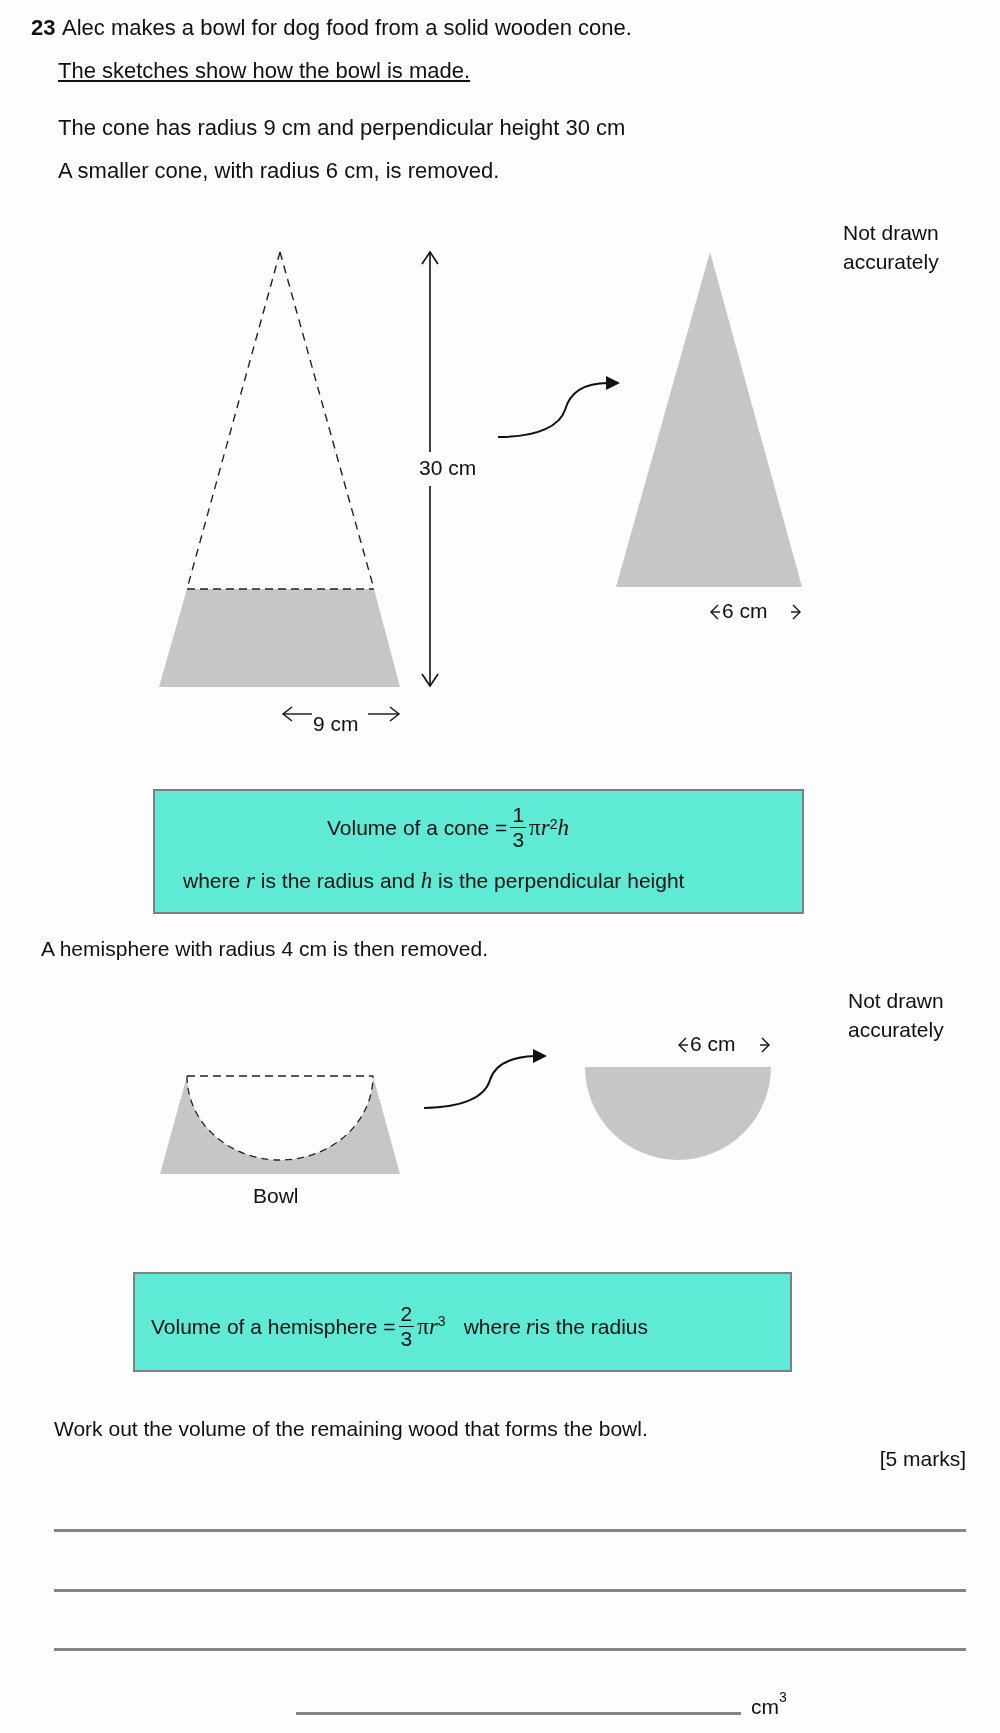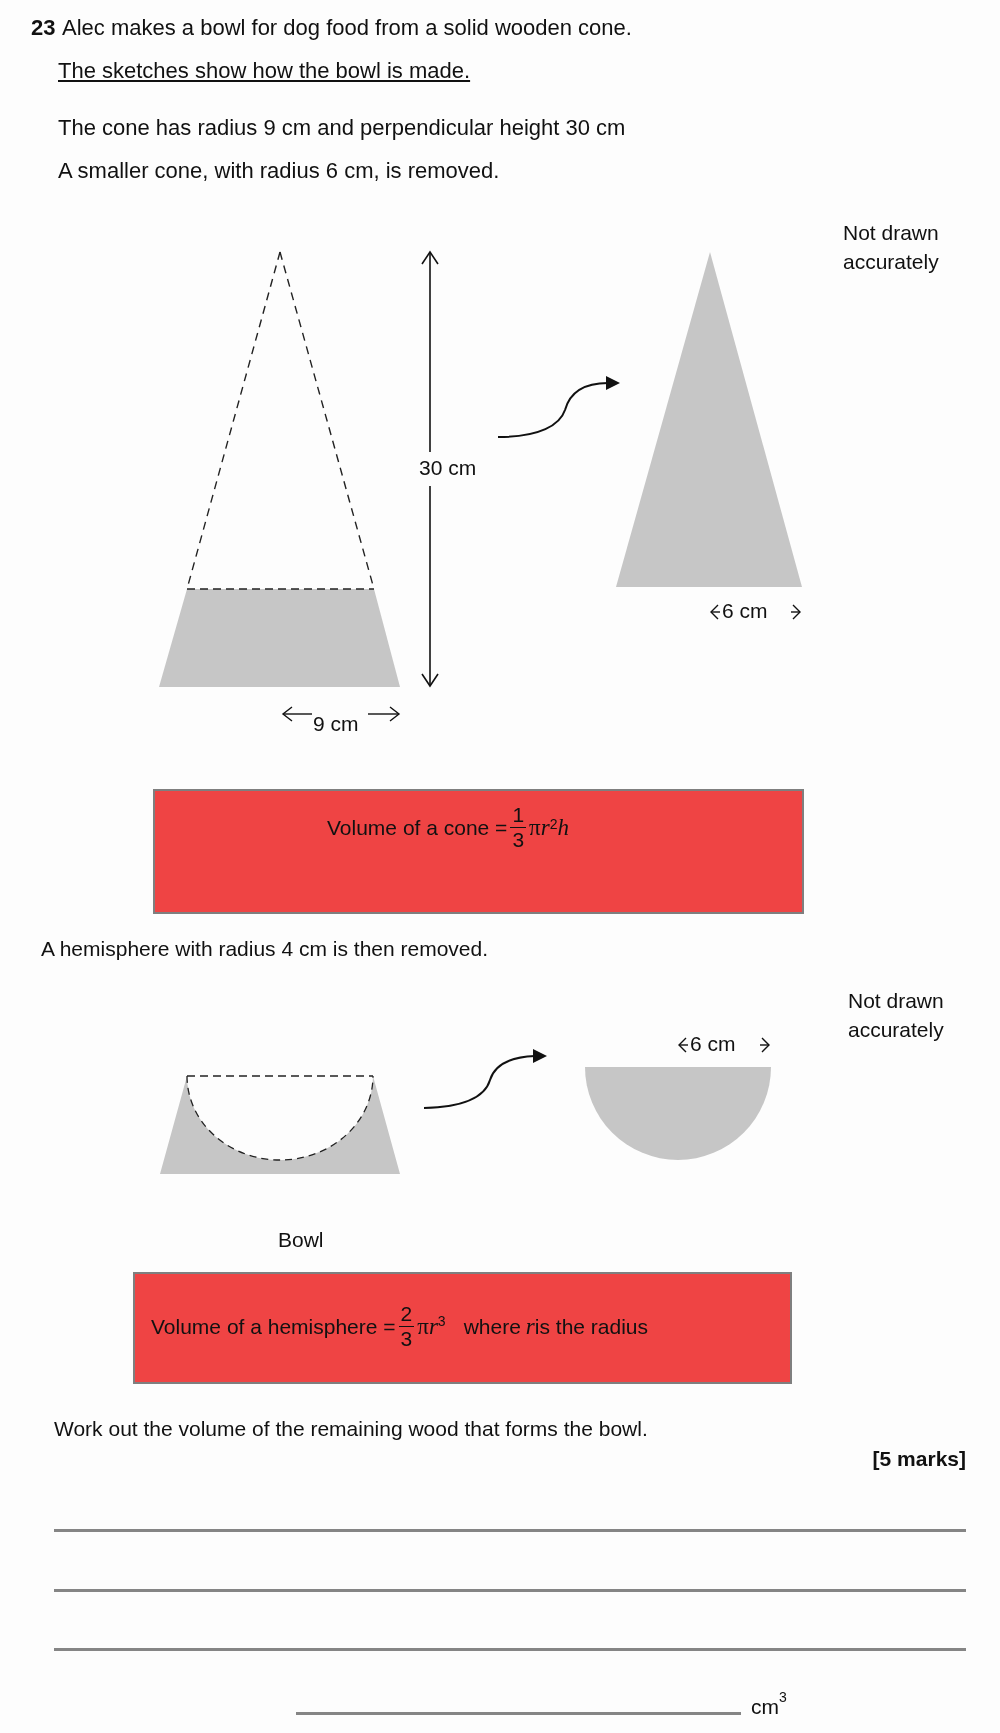--- a/index.html
+++ b/index.html
@@ -6,23 +6,23 @@
     body {
       width: 1000px; height: 1733px; position: relative; overflow: hidden;
       background: #fdfdfd;
       font-family: "Liberation Sans", sans-serif;
       color: #111;
     }
     .abs { position: absolute; white-space: nowrap; }
     .txt { font-size: 22px; line-height: 26px; }
     .qnum { font-weight: bold; font-size: 22px; }
     .small { font-size: 21px; line-height: 26px; }
-    .bold { font-weight: bold; margin-left: 40px; }
+    .bold { font-weight: normal; margin-left: 40px; }
     .formula-box {
-      position: absolute; border: 2px solid #7f7f7f; background: #ef4444;
+      position: absolute; border: 2px solid #7f7f7f; background: #5eead4;
       box-sizing: border-box;
     }
     .serif-it { font-family: "Liberation Serif", serif; font-style: italic; }
     .serif { font-family: "Liberation Serif", serif; }
     .frac {
       display: inline-flex; flex-direction: column; align-items: center;
       vertical-align: middle; margin: 0 3px; font-size: 21px; line-height: 22px;
     }
     .frac .num { border-bottom: 1.5px solid #111; padding: 0 2px; line-height: 24px; }
     .frac .den { line-height: 24px; }
@@ -109,30 +109,33 @@
     <span>Volume of a cone =</span>
     <span class="frac">
       <span class="num">1</span>
       <span class="den">3</span>
     </span>
     <span class="serif" style="font-size:23px;">π</span>
     <span class="serif-it" style="font-size:23px;">r</span>
     <sup style="font-size:14px; position:relative; top:-4px;">2</sup>
     <span class="serif-it" style="font-size:23px;">h</span>
   </div>
+  <div class="abs small" style="left:28px; top:77px;">
+    <span>where </span><span class="serif-it" style="font-size:23px;">r</span><span> is the radius and </span><span class="serif-it" style="font-size:23px;">h</span><span> is the perpendicular height</span>
+  </div>
 </div>
 
 <div class="abs small" style="left:41px; top:936px;">A hemisphere with radius 4 cm is then removed.</div>
 
 <div class="abs small" style="left:848px; top:988px;">Not drawn</div>
 <div class="abs small" style="left:848px; top:1017px;">accurately</div>
 <div class="abs small" style="left:690px; top:1031px;">6 cm</div>
-<div class="abs small" style="left:253px; top:1227px;margin-left:25px;">Bowl</div>
+<div class="abs small" style="left:253px; top:1183px;">Bowl</div>
 
-<div class="formula-box" style="left:133px; top:1272px; width:659px; height:112px;">
+<div class="formula-box" style="left:133px; top:1272px; width:659px; height:100px;">
   <div class="abs small" style="left:16px; top:28px; display:flex; align-items:center;">
     <span>Volume of a hemisphere =</span>
     <span class="frac">
       <span class="num">2</span>
       <span class="den">3</span>
     </span>
     <span class="serif" style="font-size:23px;">π</span>
     <span class="serif-it" style="font-size:23px;">r</span>
     <sup style="font-size:14px; position:relative; top:-6px;">3</sup>
     <span style="margin-left:18px;">where </span>

